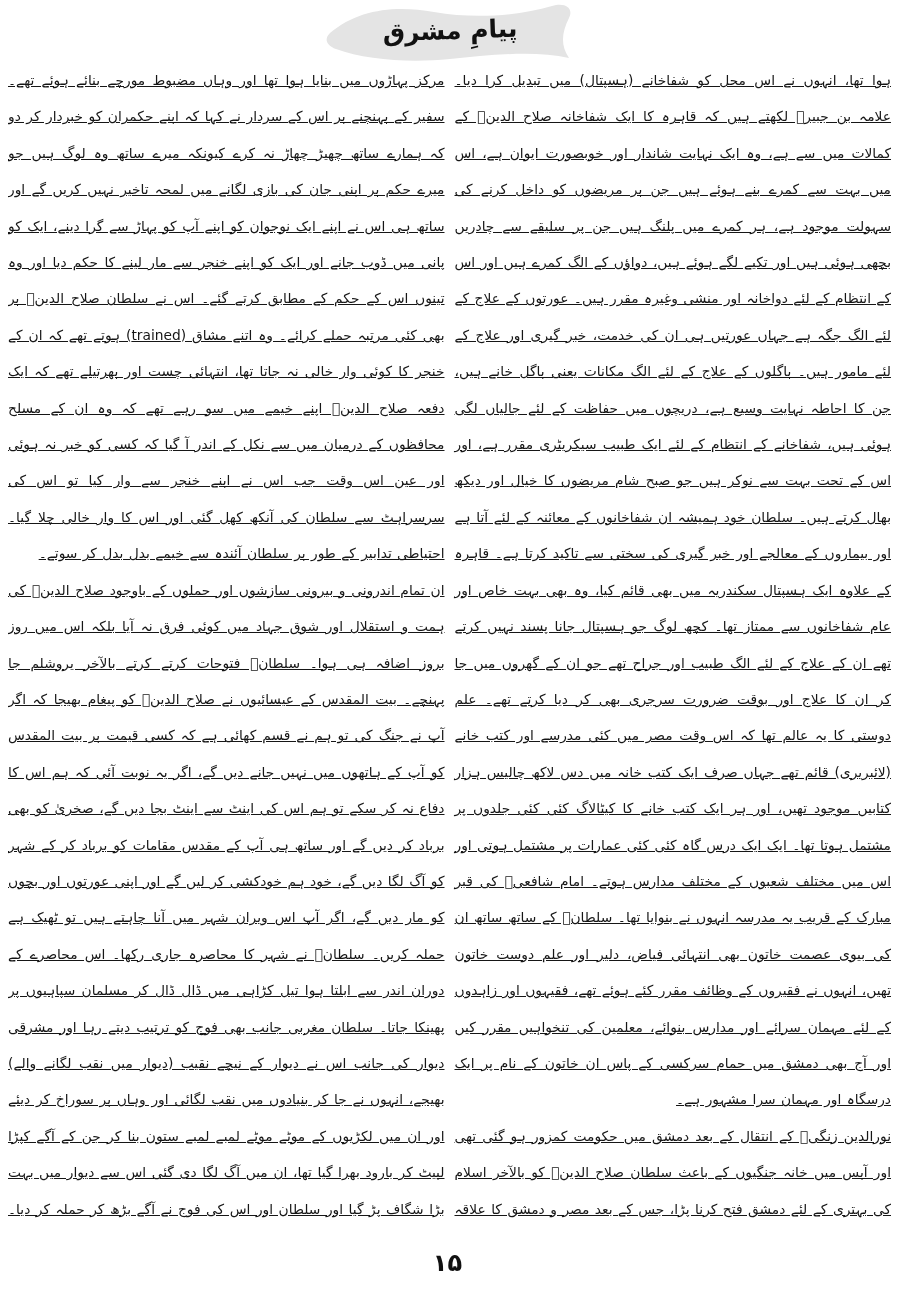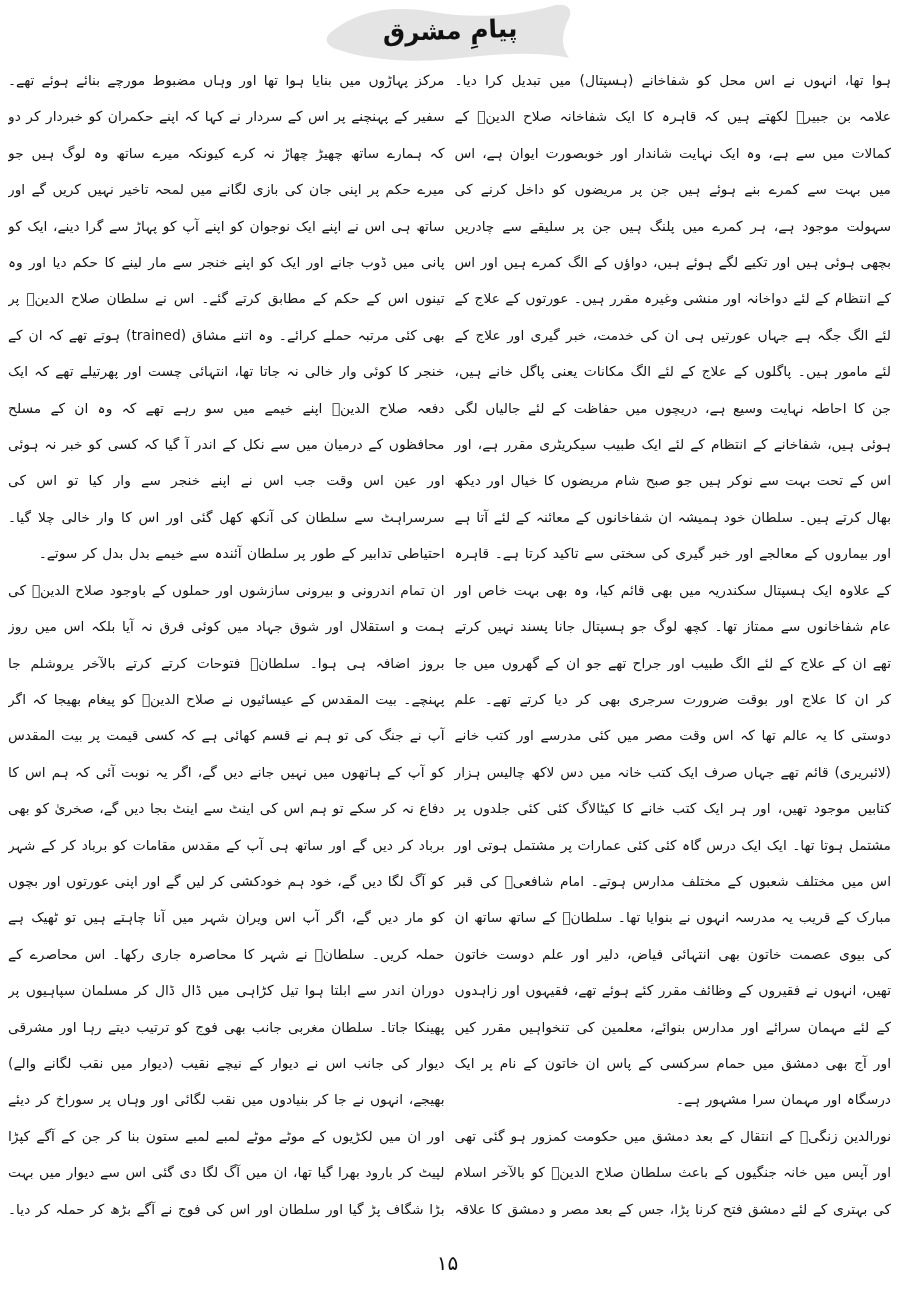--- a/index.html
+++ b/index.html
@@ -60,30 +60,31 @@
     min-width: 0;
     text-align: justify;
     text-justify: inter-word;
   }
   .text-column .para {
     margin: 0;
     font-size: 13.8px;
     line-height: 36.4px;
     color: #161616;
     word-spacing: 1px;
+    text-decoration: underline;
   }
   .page-footer {
     height: 58px;
     display: flex;
     align-items: center;
     justify-content: center;
   }
   .page-number {
-    font-size: 20px;
-    font-weight: normal;
+    font-size: 24px;
+    font-weight: bold;
     color: #111111;
     letter-spacing: 12px;
     margin-right: 4px; 
   }
 </style>
 </head>
 <body>
 
 <div class="page">
 

